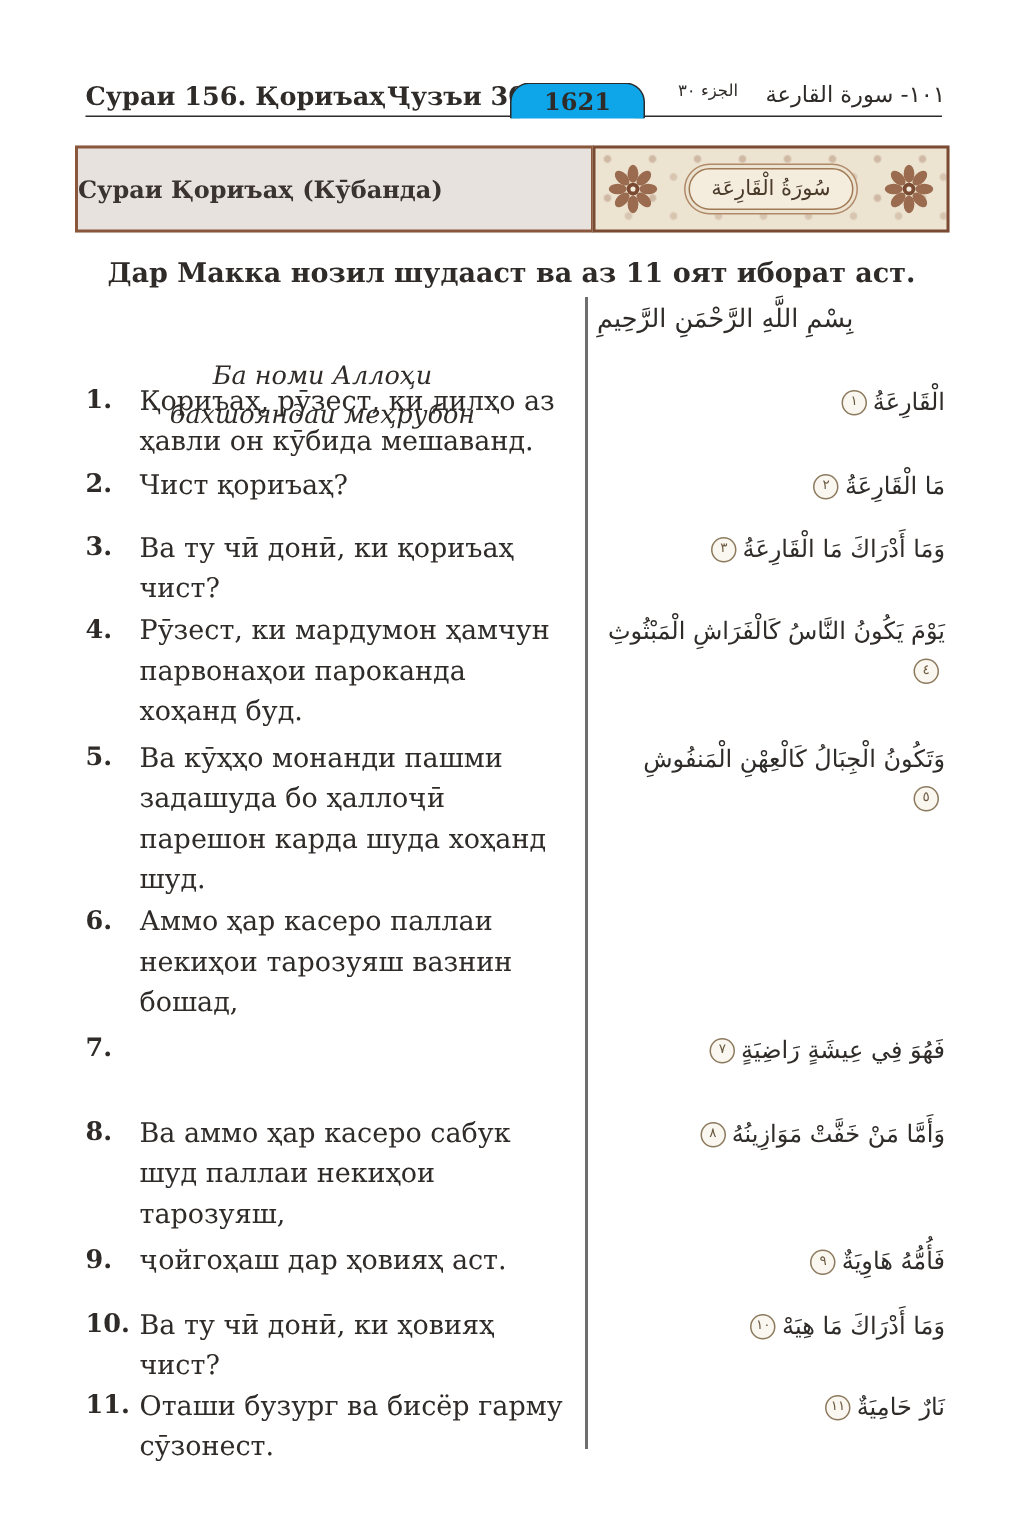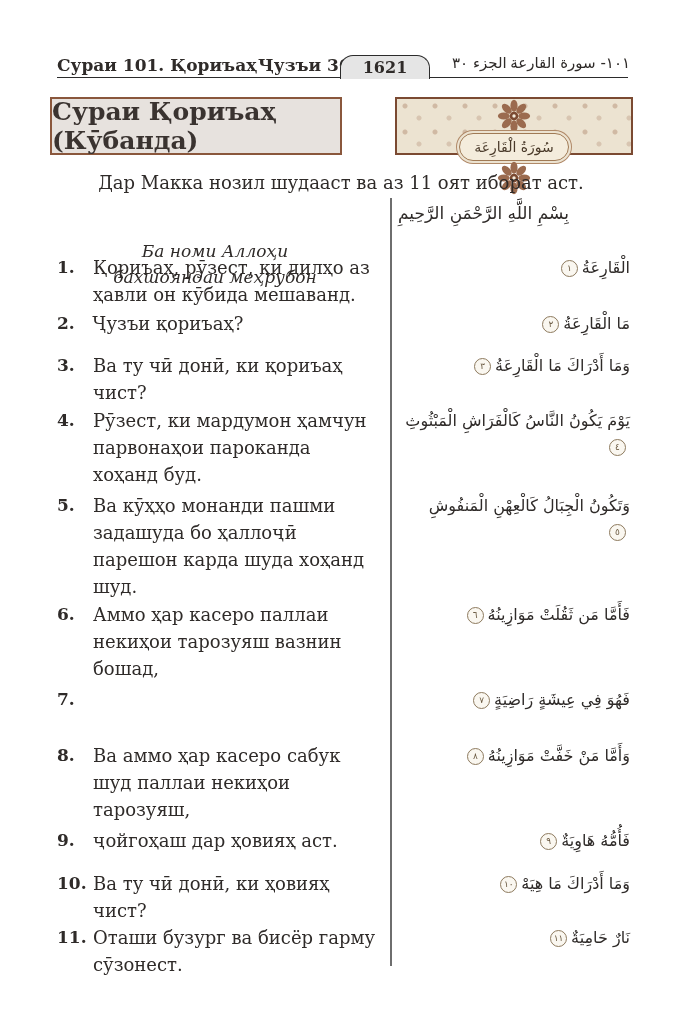--- a/index.html
+++ b/index.html
@@ -6,53 +6,53 @@
   body{
     width:682px;height:1024px;position:relative;background:#ffffff;
     font-family:"DejaVu Serif", serif;color:#2f2b29;overflow:hidden;
   }
   
   .hdr-left{position:absolute;left:57px;top:55px;font-size:17px;font-weight:bold;}
   .hdr-juz{position:absolute;left:258px;top:55px;font-size:17px;font-weight:bold;}
   .hdr-rule{position:absolute;left:57px;top:77px;width:571px;height:0;border-top:1.5px solid #2b2b2b;}
   .page-tab{
     position:absolute;left:340px;top:55px;width:88px;height:23px;
-    background:#e5e5e5;border:1.5px solid #2b2b2b;border-bottom:none;
+    background:#0ea5e9;border:1.5px solid #2b2b2b;border-bottom:none;
     border-radius:13px 13px 0 0;text-align:center;line-height:23px;
     font-size:16px;font-weight:bold;z-index:2;
   }
-  .hdr-juz-ar{position:absolute;left:452px;top:54px;font-size:15px;font-family:"DejaVu Sans",sans-serif;direction:rtl;}
+  .hdr-juz-ar{position:absolute;left:452px;top:54px;font-size:11px;font-family:"DejaVu Sans",sans-serif;direction:rtl;}
   .hdr-surah-ar{position:absolute;right:52px;top:54px;font-size:15px;font-family:"DejaVu Sans",sans-serif;direction:rtl;}
 
   
   .title-box{
-    position:absolute;left:50px;top:97px;width:292px;height:58px;
+    position:absolute;left:50px;top:97px;width:346px;height:58px;
     background:#e7e2de;border:2px solid #8a573c;box-sizing:border-box;
-    display:flex;align-items:center;justify-content:center;
-    font-size:25px;font-weight:bold;color:#3a3330;
+    display:flex;align-items:center;
+    font-size:16px;font-weight:bold;color:#3a3330;
   }
   .surah-panel{
     position:absolute;left:395px;top:97px;width:238px;height:58px;box-sizing:border-box;
     background:#ece3d1;border:2px solid #7b4a32;
     background-image:
       radial-gradient(circle at 8px 7px, rgba(155,107,79,.35) 2px, transparent 3px),
       radial-gradient(circle at 22px 19px, rgba(155,107,79,.25) 2px, transparent 3px);
     background-size:30px 26px;
-    display:flex;align-items:center;justify-content:space-between;padding:0 8px;flex-direction:column;
+    display:flex;align-items:center;justify-content:space-between;padding:0 8px;
   }
   .cartouche{
     background:#f4ecdc;border:1px solid #a07a55;border-radius:16px;
     box-shadow:0 0 0 2px #ece3d1, 0 0 0 3px #b08968;
     padding:5px 14px;font-size:14px;font-family:"DejaVu Sans",sans-serif;
     color:#4a3a2a;direction:rtl;white-space:nowrap;
   }
   .rosette{flex:0 0 auto;}
 
   
-  .subtitle{position:absolute;left:50px;top:172px;width:582px;text-align:center;font-size:18px;font-weight:normal;}
+  .subtitle{position:absolute;left:50px;top:172px;width:582px;text-align:center;font-size:18px;font-weight:bold;}
   .basmala-tj{
     position:absolute;left:90px;top:202px;width:250px;text-align:center;
     font-style:italic;font-size:17px;line-height:26px;margin-top:36px;
   }
   .basmala-ar{
     position:absolute;right:54px;top:203px;width:230px;text-align:left;
     direction:rtl;font-family:"DejaVu Sans",sans-serif;font-size:17px;
   }
 
   
@@ -66,21 +66,21 @@
   }
   .ayah-marker{
     display:inline-block;width:15px;height:15px;border:1px solid #8d7a5e;border-radius:50%;
     font-size:9px;line-height:15px;text-align:center;color:#6b5a42;
     margin:0 4px;vertical-align:middle;background:#faf7f0;
   }
 </style>
 </head>
 <body>
 
-<div class="hdr-left">Сураи 101. Қориъаҳ</div>
+<div class="hdr-left">Сураи 156. Қориъаҳ</div>
 <div class="hdr-juz">Ҷузъи 30</div>
 <div class="hdr-rule"></div>
 <div class="page-tab">
   <span>1621</span>
 </div>
 <div class="hdr-juz-ar">الجزء ٣٠</div>
 <div class="hdr-surah-ar">١٠١- سورة القارعة</div>
 
 <div class="title-box">
   <span>Сураи Қориъаҳ (Кӯбанда)</span>
@@ -125,42 +125,41 @@
 
 <div class="divider"></div>
 
 <div class="verse-row" style="top:254px">
   <span class="vnum">1.</span>
   <div class="vtext">Қориъаҳ, рӯзест, ки дилҳо аз ҳавли он кӯбида мешаванд.</div>
   <div class="varabic"><span>الْقَارِعَةُ</span><span class="ayah-marker">١</span></div>
 </div>
 <div class="verse-row" style="top:310px">
   <span class="vnum">2.</span>
-  <div class="vtext">Ҷузъи қориъаҳ?</div>
+  <div class="vtext">Чист қориъаҳ?</div>
   <div class="varabic"><span>مَا الْقَارِعَةُ</span><span class="ayah-marker">٢</span></div>
 </div>
 <div class="verse-row" style="top:352px">
   <span class="vnum">3.</span>
   <div class="vtext">Ва ту чӣ донӣ, ки қориъаҳ чист?</div>
   <div class="varabic"><span>وَمَا أَدْرَاكَ مَا الْقَارِعَةُ</span><span class="ayah-marker">٣</span></div>
 </div>
 <div class="verse-row" style="top:407px">
   <span class="vnum">4.</span>
   <div class="vtext">Рӯзест, ки мардумон ҳамчун парвонаҳои пароканда хоҳанд буд.</div>
   <div class="varabic"><span>يَوْمَ يَكُونُ النَّاسُ كَالْفَرَاشِ الْمَبْثُوثِ</span><span class="ayah-marker">٤</span></div>
 </div>
 <div class="verse-row" style="top:492px">
   <span class="vnum">5.</span>
   <div class="vtext">Ва кӯҳҳо монанди пашми задашуда бо ҳаллоҷӣ парешон карда шуда хоҳанд шуд.</div>
   <div class="varabic"><span>وَتَكُونُ الْجِبَالُ كَالْعِهْنِ الْمَنفُوشِ</span><span class="ayah-marker">٥</span></div>
 </div>
 <div class="verse-row" style="top:601px">
   <span class="vnum">6.</span>
   <div class="vtext">Аммо ҳар касеро паллаи некиҳои тарозуяш вазнин бошад,</div>
-  <div class="varabic"><span>فَأَمَّا مَن ثَقُلَتْ مَوَازِينُهُ</span><span class="ayah-marker">٦</span></div>
 </div>
 <div class="verse-row" style="top:686px">
   <span class="vnum">7.</span>
   <div class="varabic"><span>فَهُوَ فِي عِيشَةٍ رَاضِيَةٍ</span><span class="ayah-marker">٧</span></div>
 </div>
 <div class="verse-row" style="top:742px">
   <span class="vnum">8.</span>
   <div class="vtext">Ва аммо ҳар касеро сабук шуд паллаи некиҳои тарозуяш,</div>
   <div class="varabic"><span>وَأَمَّا مَنْ خَفَّتْ مَوَازِينُهُ</span><span class="ayah-marker">٨</span></div>
 </div>

